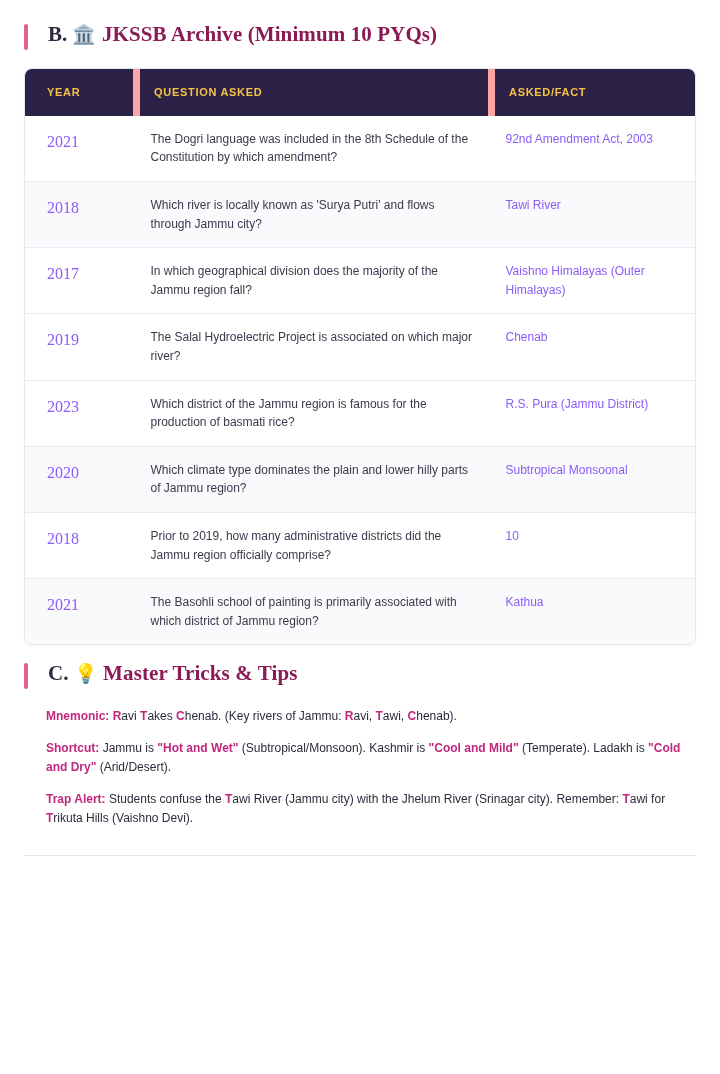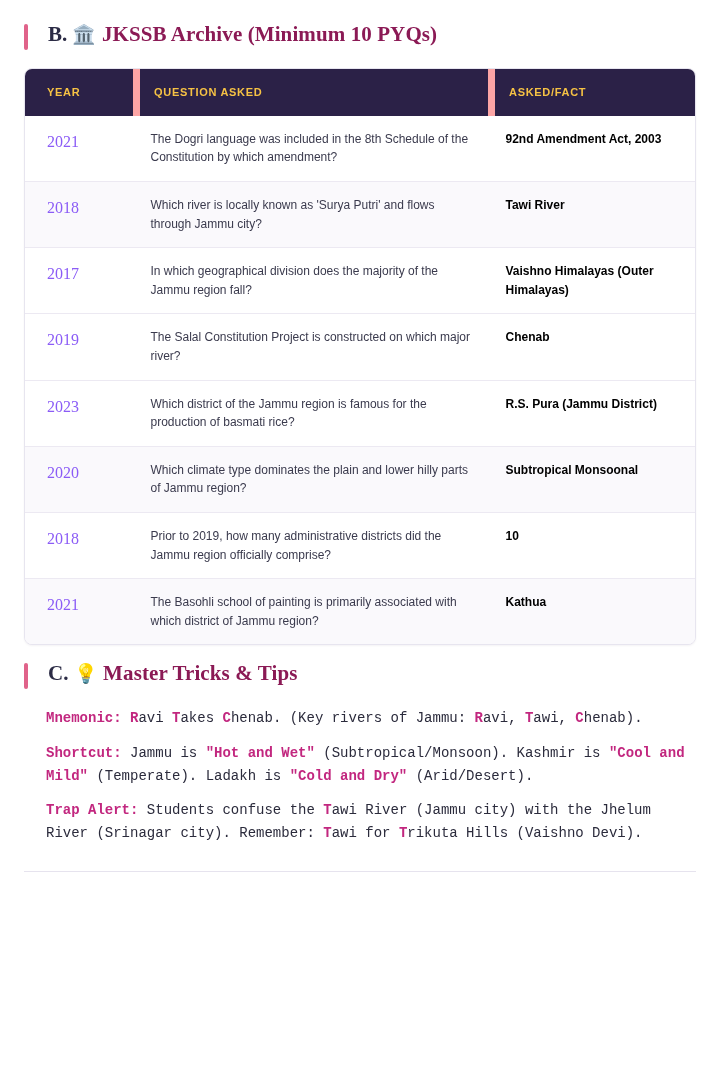--- a/index.html
+++ b/index.html
@@ -85,29 +85,29 @@
     font-size: 12px;
     padding: 14px 14px;
     vertical-align: top;
     line-height: 1.55;
     border-top: 1px solid #ece9f2;
   }
   tbody tr:first-child td { border-top: none; }
   tbody tr.alt td { background: #faf9fc; }
   td.c-year { padding-left: 22px; color: #8b5cf6; font-size: 16px; font-family: Liberation Serif, serif; }
   td.c-q { color: #3a3a4d; }
-  td.c-a { color: #000000; font-weight: bold; }
+  td.c-a { color: #8b5cf6; font-weight: normal; }
 
   
   .tips {
     padding: 0 4px 0 22px;
   }
   .tip {
-    font-family: Liberation Mono, monospace;
-    font-size: 14px;
+    font-family: Liberation Sans, sans-serif;
+    font-size: 12px;
     line-height: 1.62;
     color: #2b2b3c;
     margin: 0 0 12px 0;
   }
   .tip-label {
     color: #c2277f;
     font-weight: bold;
   }
   .cap { color: #c2277f; font-weight: bold; }
   .quoted { color: #c2277f; font-weight: bold; }
@@ -156,21 +156,21 @@
 
         </tr>
         <tr>
           <td class="c-year">2017</td>
           <td class="c-q">In which geographical division does the majority of the Jammu region fall?</td>
           <td class="c-a">Vaishno Himalayas (Outer Himalayas)</td>
 
         </tr>
         <tr>
           <td class="c-year">2019</td>
-          <td class="c-q">The Salal Constitution Project is constructed on which major river?</td>
+          <td class="c-q">The Salal Hydroelectric Project is associated on which major river?</td>
           <td class="c-a">Chenab</td>
 
         </tr>
         <tr>
           <td class="c-year">2023</td>
           <td class="c-q">Which district of the Jammu region is famous for the production of basmati rice?</td>
           <td class="c-a">R.S. Pura (Jammu District)</td>
 
         </tr>
         <tr class="alt">

